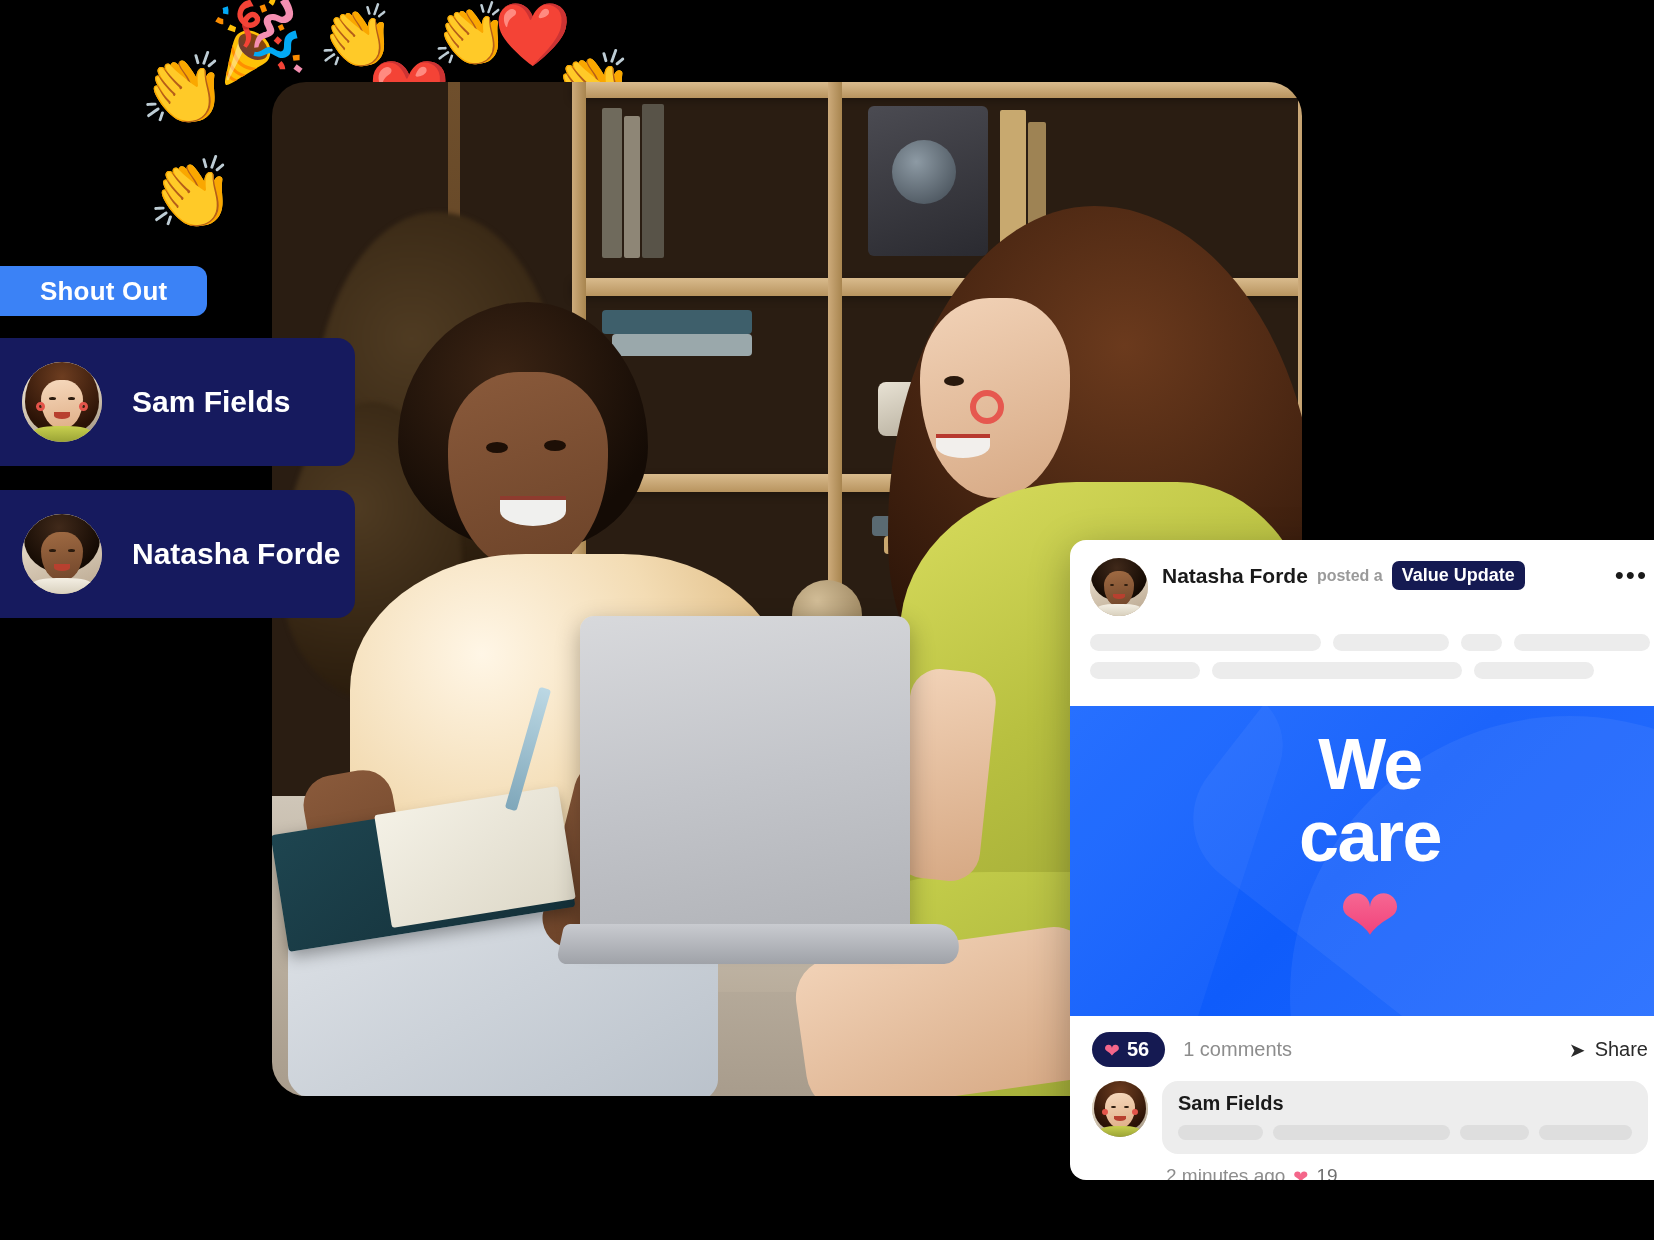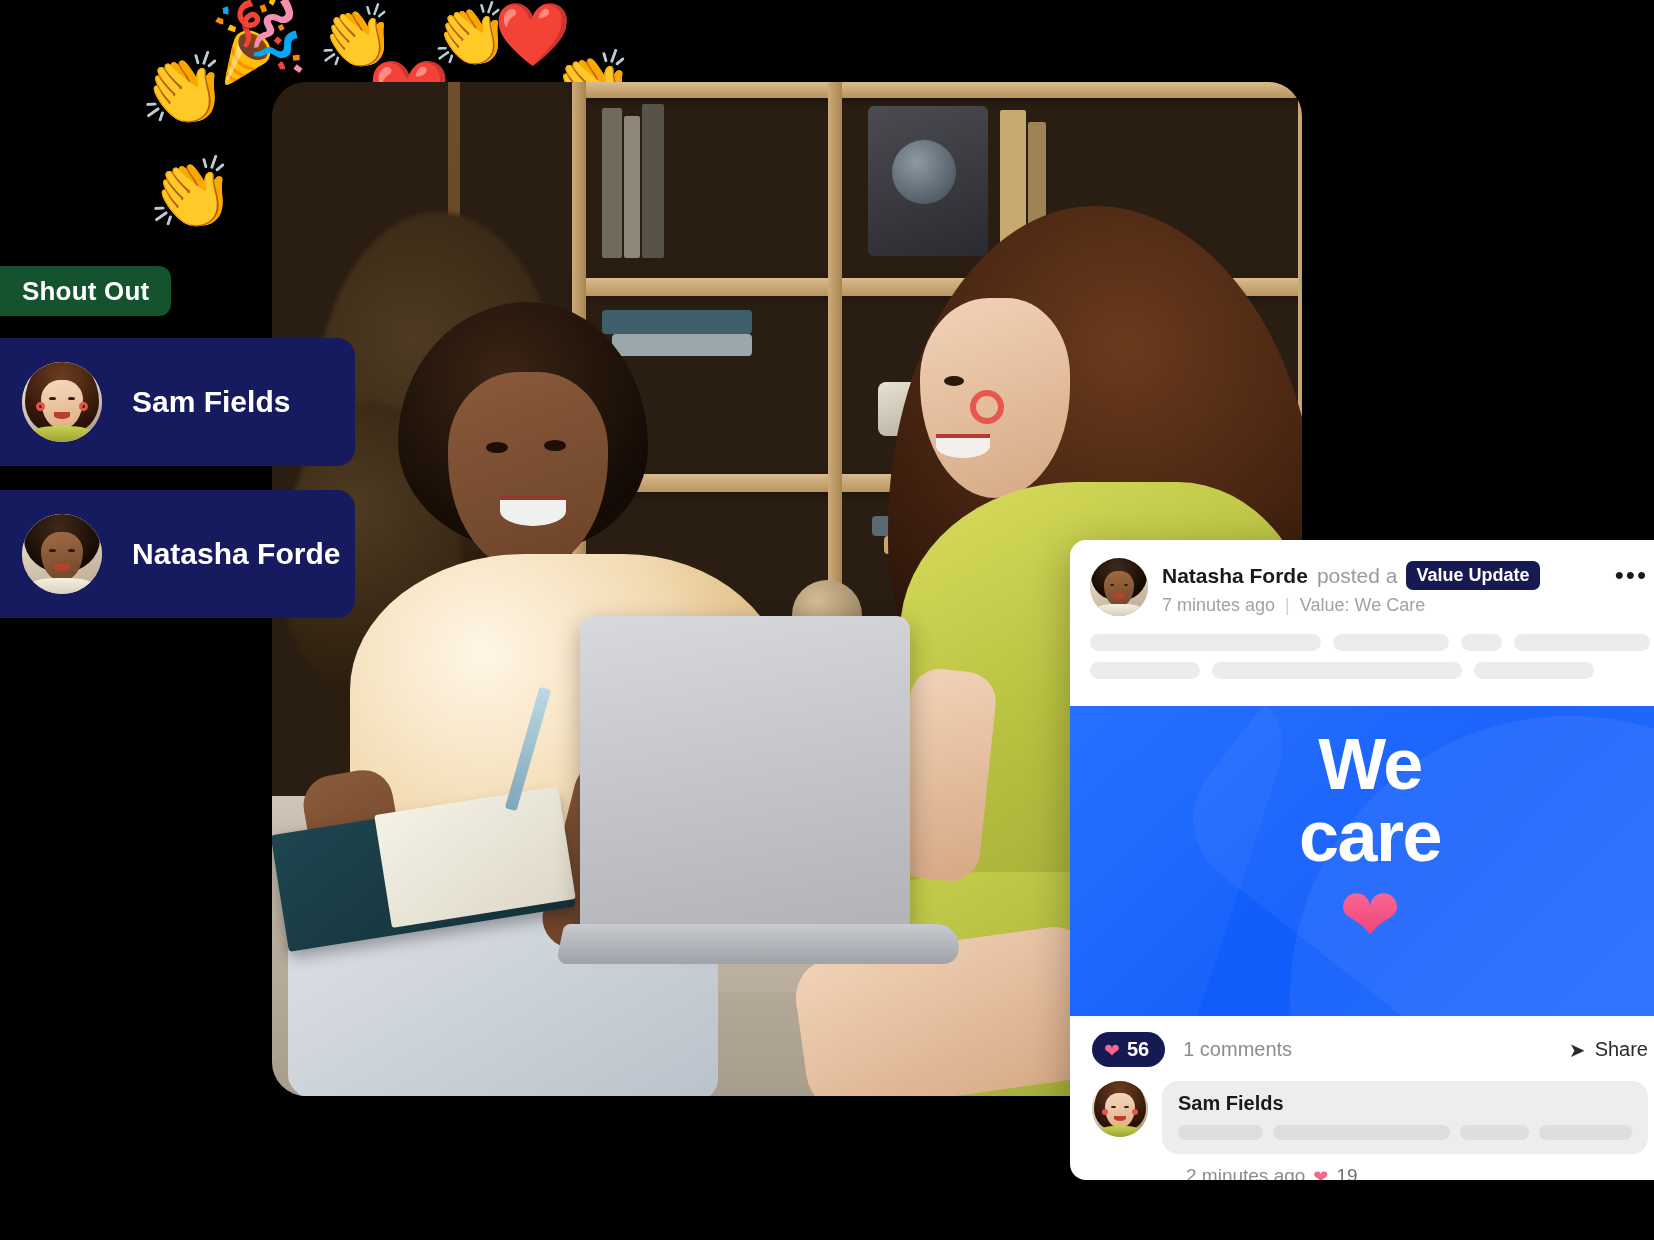--- a/index.html
+++ b/index.html
@@ -147,23 +147,23 @@
     position: absolute;
     background: linear-gradient(180deg,#bcd8e4,#7fa7ba);
     border-radius: 3px;
   }
 
   
   .shout-badge {
     position: absolute;
     left: 0; top: 266px;
     height: 50px;
-    padding: 0 22px;
+    padding: 0 40px;
     display: flex; align-items: center;
-    background: #14532d;
+    background: #3b82f6;
     border-radius: 0 12px 12px 0;
     color: #ffffff;
     font-size: 26px;
     font-weight: bold;
     letter-spacing: .2px;
   }
 
   .name-card {
     position: absolute;
     left: 0;
@@ -245,21 +245,21 @@
 
   .post-head { padding: 18px 20px 10px 20px; display: flex; gap: 14px; }
   .post-head .avatar {
     width: 58px; height: 58px; border-radius: 50%;
     overflow: hidden; position: relative; flex: 0 0 auto;
     background: #d6c9b5;
   }
   .ph-lines { flex: 1; min-width: 0; padding-top: 3px; }
   .ph-row1 { display: flex; align-items: center; gap: 9px; }
   .ph-author { font-size: 21px; font-weight: bold; color: #1a1a1a; white-space: nowrap; }
-  .ph-posted { font-size: 21px; color: #9a9a9a; white-space: nowrap; }
+  .ph-posted { font-size: 16px; color: #9a9a9a; white-space: nowrap; font-weight: bold; }
   .ph-badge {
     background: #151a52;
     color: #fff;
     font-size: 18px;
     font-weight: bold;
     padding: 4px 10px;
     border-radius: 7px;
     white-space: nowrap;
   }
   .ph-dots {
@@ -366,21 +366,21 @@
     background: #ededed;
     border-radius: 16px;
     padding: 11px 16px 14px 16px;
   }
   .comment-author { font-size: 20px; font-weight: bold; color: #1a1a1a; }
   .cskel-row { display: flex; gap: 10px; margin-top: 10px; }
   .cskel { height: 15px; border-radius: 8px; background: #dedede; }
   .comment-meta {
     display: flex; align-items: center; gap: 8px;
     margin-top: 11px; padding-left: 4px;
-    font-size: 19px; color: #8d8d8d; margin-left: 20px;
+    font-size: 19px; color: #8d8d8d;
   }
   .comment-meta .hrt { color: #f4668a; font-size: 18px; font-family: "DejaVu Sans", sans-serif; }
   .comment-meta .cnt { color: #6f6f6f; }
 </style>
 </head>
 <body>
 
 <div class="stage">
 
   <div id="emoji-layer">
@@ -512,25 +512,20 @@
         <div class="f-top-white"></div>
       </div>
 
       <div class="ph-lines">
         <div class="ph-row1">
           <span class="ph-author">Natasha Forde</span>
           <span class="ph-posted">posted a</span>
           <span class="ph-badge">Value Update</span>
           <span class="ph-dots">•••</span>
         </div>
-        <div class="ph-row2">
-          <span>7 minutes ago</span>
-          <span class="ph-sep">|</span>
-          <span>Value: We Care</span>
-        </div>
       </div>
     </div>
 
     <div class="skel-wrap" id="body-skeleton">
         <div class="skel-row">
           <div class="skel" style="width: 340px;"></div>
           <div class="skel" style="width: 170px;"></div>
           <div class="skel" style="width: 60px;"></div>
           <div class="skel" style="width: 200px;"></div>
         </div>

